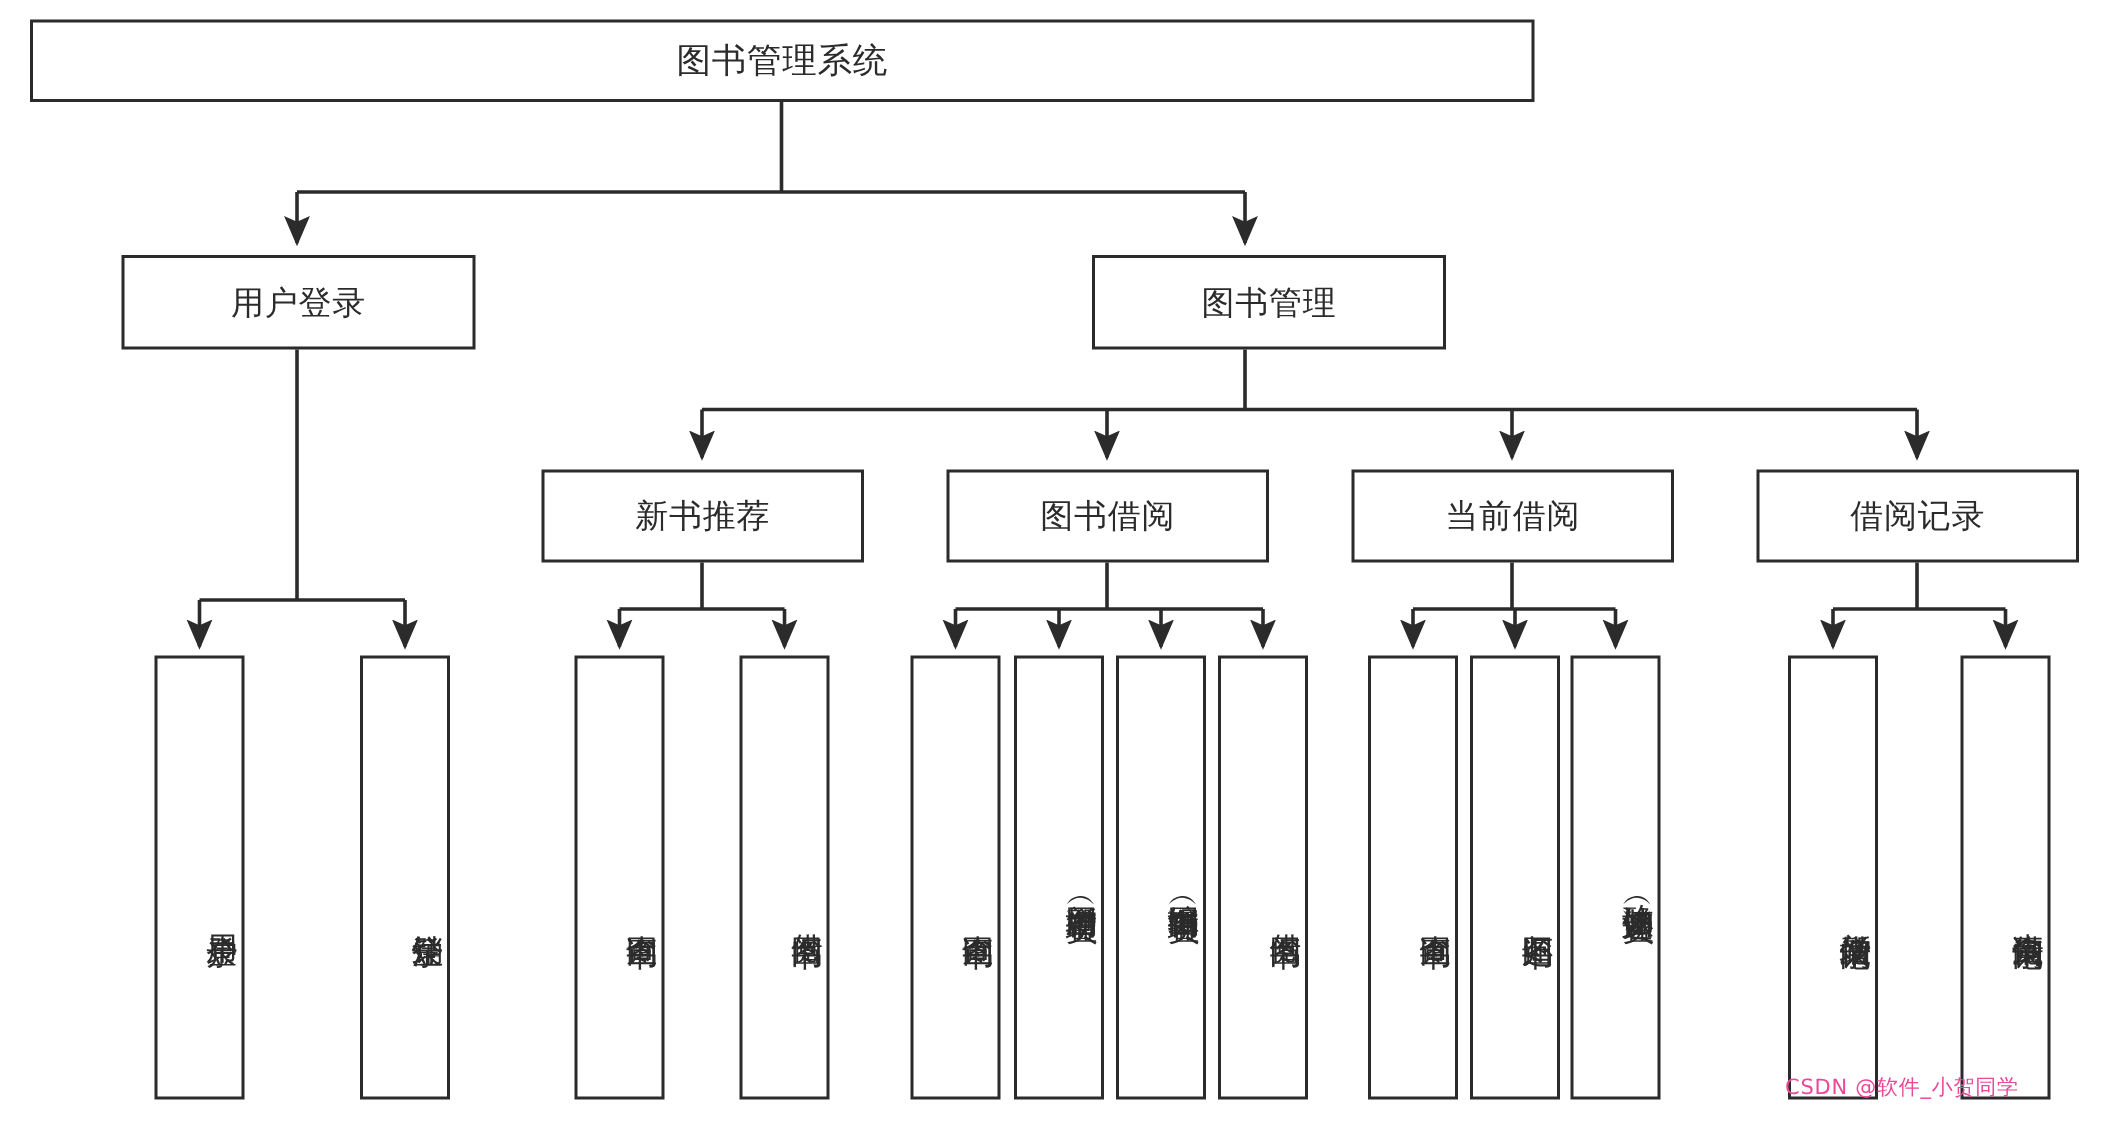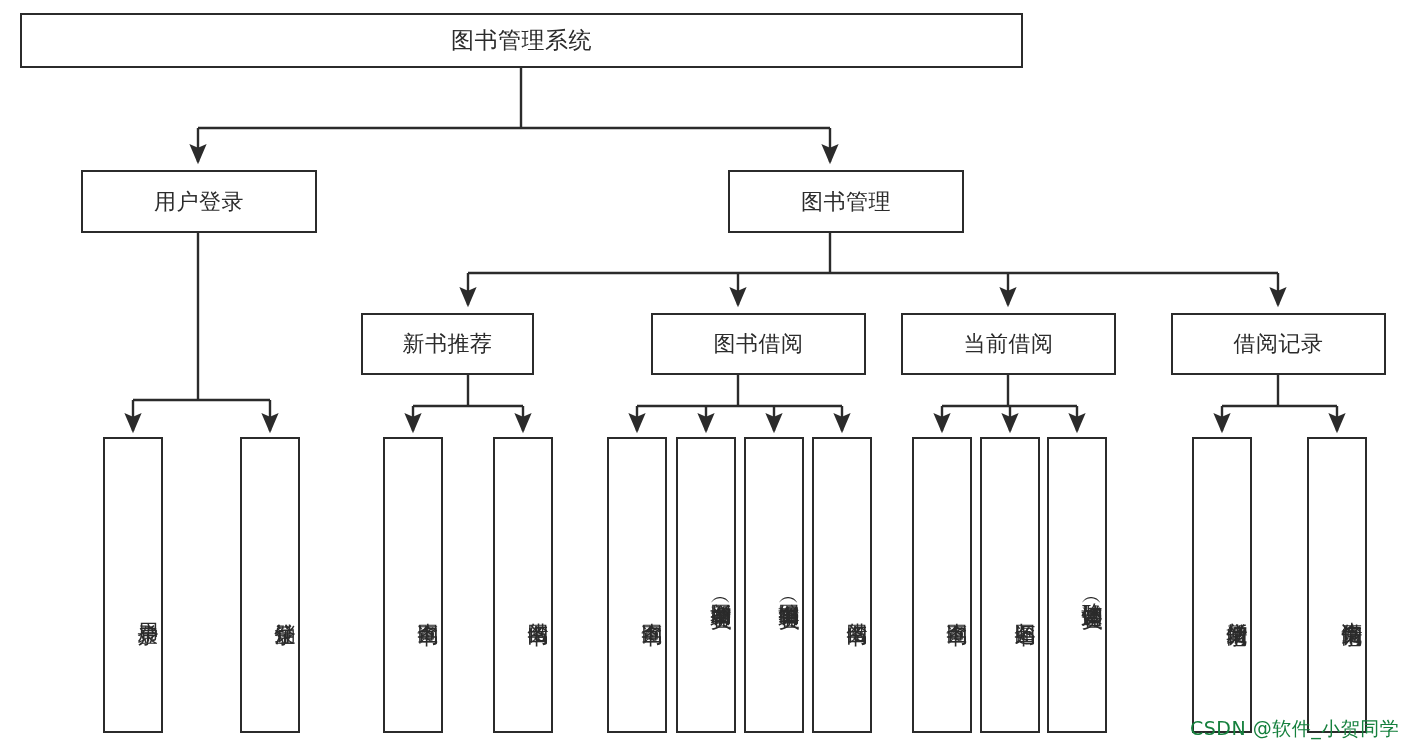--- a/index.html
+++ b/index.html
@@ -56,22 +56,22 @@
     padding-top: 46px;
     letter-spacing: 1px;
   }
   .node-v.tall-text {
     padding-top: 10px;
   }
   .watermark {
     position: absolute;
     left: 1190px;
     top: 716px;
-    font-size: 19px;
-    color: #15803d;
+    font-size: 14px;
+    color: #ec4899;
     white-space: nowrap;
     letter-spacing: 0.5px;
   }
 </style>
 </head>
 <body>
 
 <div id="diagram-root">
 
   <svg id="connector-layer" viewBox="0 0 1405 747" width="1405" height="747" xmlns="http://www.w3.org/2000/svg">
@@ -122,22 +122,22 @@
       <path d="M1222,406 L1222,431" marker-end="url(#arrow)"></path>
       <path d="M1337,406 L1337,431" marker-end="url(#arrow)"></path>
     </g>
   </svg>
 
   <div class="node node-h node-root" style="left:20px; top:13px; width:1003px; height:55px;">图书管理系统</div>
 
   <div class="node node-h" style="left:81px; top:170px; width:236px; height:63px;">用户登录</div>
   <div class="node node-h" style="left:711px; top:170px; width:236px; height:63px;margin-left:17px;">图书管理</div>
 
-  <div class="node node-h" style="left:361px; top:313px; width:173px; height:62px;">新书推荐</div>
-  <div class="node node-h" style="left:631px; top:313px; width:215px; height:62px;margin-left:20px;">图书借阅</div>
+  <div class="node node-h" style="left:361px; top:313px; width:215px; height:62px;">新书推荐</div>
+  <div class="node node-h" style="left:631px; top:313px; width:215px; height:62px;">图书借阅</div>
   <div class="node node-h" style="left:1171px; top:313px; width:215px; height:62px;">借阅记录</div>
   <div class="node node-h" style="left:901px; top:313px; width:215px; height:62px;">当前借阅</div>
 
   <div class="node node-v" style="left:103px; top:437px; width:60px; height:296px;">用户登录</div>
   <div class="node node-v" style="left:240px; top:437px; width:60px; height:296px;">注销登录</div>
 
   <div class="node node-v" style="left:383px; top:437px; width:60px; height:296px;">查询图书</div>
   <div class="node node-v" style="left:493px; top:437px; width:60px; height:296px;">借阅图书</div>
 
   <div class="node node-v" style="left:607px; top:437px; width:60px; height:296px;">查询图书</div>

